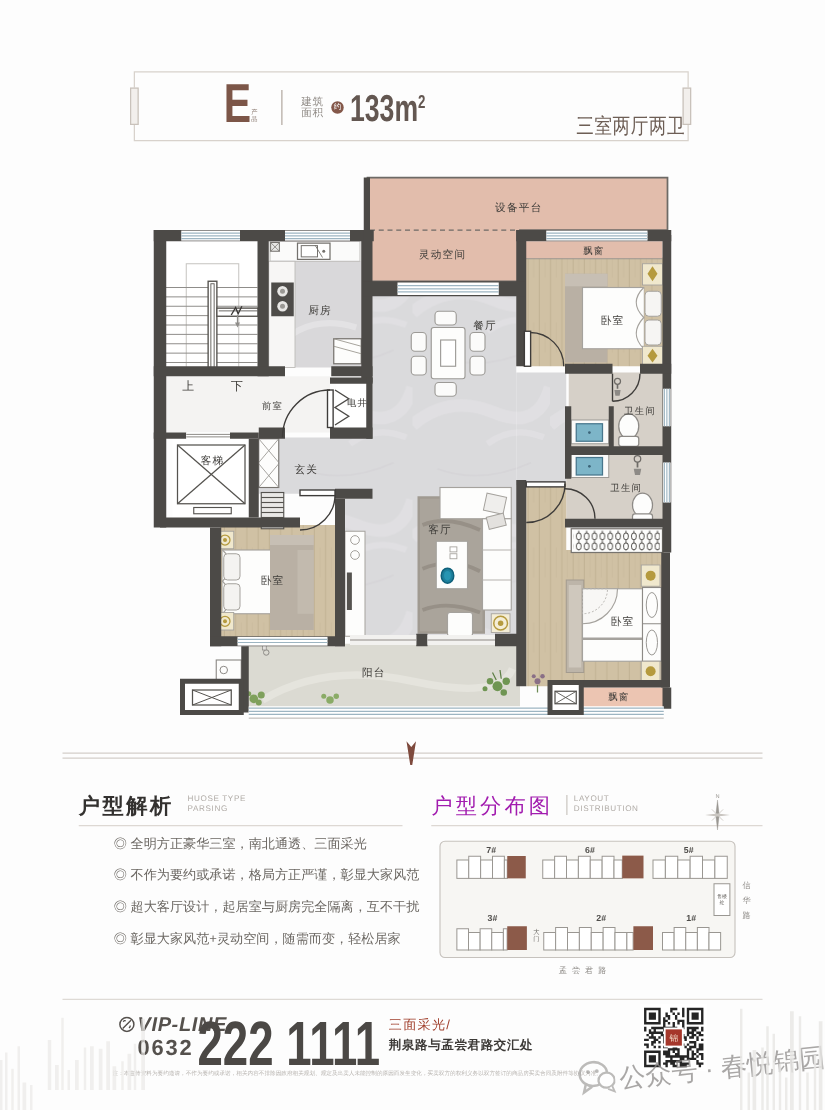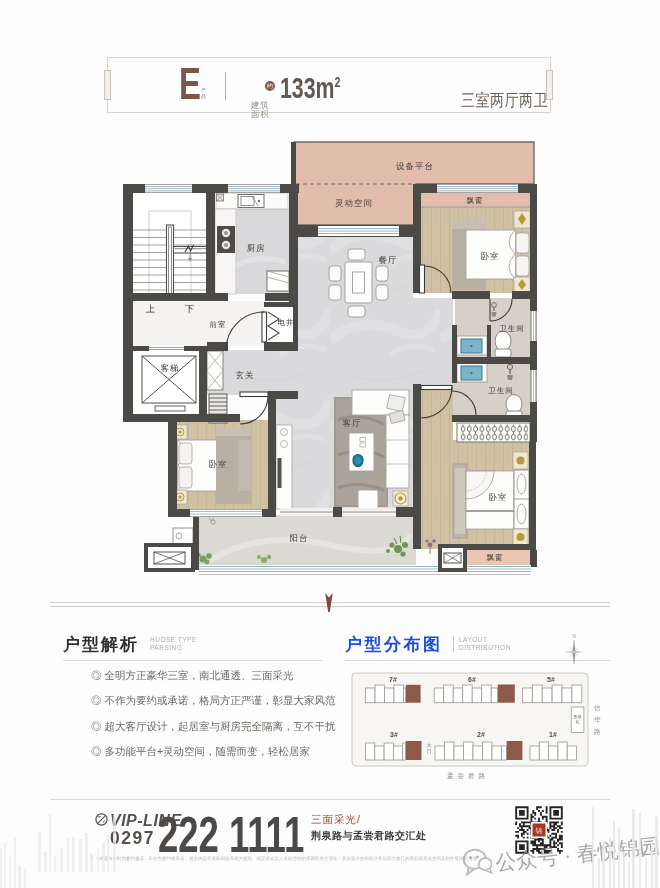--- a/index.html
+++ b/index.html
@@ -14,21 +14,21 @@
 <div class="abs" style="left:104px;top:70px;width:5px;height:28px;border:1px solid #c9c2bb;background:#f2efec;"></div>
 
 <div class="abs" style="left:546px;top:70px;width:5px;height:28px;border:1px solid #c9c2bb;background:#f2efec;"></div>
 
 <div class="abs" style="left:179px;top:59px;font-size:40px;font-weight:bold;color:#7c5648;transform:scale(.82,1.1);transform-origin:0 0;">E</div>
 
 <div class="abs" style="left:201px;top:87px;font-size:5px;color:#8a7a70;line-height:6px;">产<br>品</div>
 
 <div class="abs" style="left:225px;top:72px;width:1px;height:28px;background:#b4aaa2;"></div>
 
-<div class="abs" style="left:251px;top:77px;font-size:8.5px;color:#8f8a85;line-height:8.5px;letter-spacing:.5px;margin-top:24px;">建筑<br>面积</div>
+<div class="abs" style="left:241px;top:77px;font-size:8.5px;color:#8f8a85;line-height:8.5px;letter-spacing:.5px;">建筑<br>面积</div>
 
 <div class="abs" style="left:265px;top:81px;width:10px;height:10px;border-radius:50%;background:#84584a;color:#fff;font-size:6px;text-align:center;line-height:10px;">约</div>
 
 <div class="abs" style="left:280px;top:71px;font-size:30px;font-weight:bold;color:#635751;transform:scaleX(.71);transform-origin:0 0;">133m<span style="font-size:15px;vertical-align:11px;">2</span></div>
 
 <div class="abs" style="left:461px;top:89px;font-size:17px;color:#6d5e55;letter-spacing:.5px;transform:scaleX(.83);transform-origin:0 0;">三室两厅两卫</div>
 
 <svg class="abs" style="left:0;top:0;" width="660" height="888" viewBox="0 0 660 888">
 <defs>
 <pattern id="wood" width="9" height="60" patternUnits="userSpaceOnUse">
@@ -657,24 +657,24 @@
 <div class="abs" style="left:63px;top:633px;font-size:17px;font-weight:bold;color:#33312f;letter-spacing:2px;">户型解析</div>
 
 <div class="abs" style="left:150px;top:636px;font-size:6.5px;color:#b0aba6;line-height:8px;letter-spacing:.5px;">HUOSE TYPE<br>PARSING</div>
 
 <div class="abs" style="left:63px;top:660px;width:259px;height:1px;background:#ddd8d3;"></div>
 
 <div class="abs" style="left:63px;top:663px;font-size:10.5px;color:#6b6762;line-height:25.3px;margin-left:28px;">
 <div>◎ 全明方正豪华三室，南北通透、三面采光</div>
 <div>◎ 不作为要约或承诺，格局方正严谨，彰显大家风范</div>
 <div>◎ 超大客厅设计，起居室与厨房完全隔离，互不干扰</div>
-<div>◎ 多功能平台+灵动空间，随需而变，轻松居家</div>
+<div>◎ 彰显大家风范+灵动空间，随需而变，轻松居家</div>
 </div>
 
-<div class="abs" style="left:345px;top:633px;font-size:17px;font-weight:bold;color:#1d4ed8;letter-spacing:2.5px;">户型分布图</div>
+<div class="abs" style="left:345px;top:633px;font-size:17px;font-weight:normal;color:#a21caf;letter-spacing:2.5px;">户型分布图</div>
 
 <div class="abs" style="left:453px;top:636px;width:1px;height:16px;background:#ccc7c2;"></div>
 
 <div class="abs" style="left:459px;top:636px;font-size:6.5px;color:#b0aba6;line-height:8px;letter-spacing:.5px;">LAYOUT<br>DISTRIBUTION</div>
 
 <div class="abs" style="left:345px;top:660px;width:265px;height:1px;background:#ddd8d3;"></div>
 
 <svg class="abs" style="left:340px;top:625px;" width="280" height="165" viewBox="0 0 280 165">
 
 <g>
@@ -805,21 +805,21 @@
 </svg>
 
 <div class="abs" style="left:50px;top:799px;width:560px;height:1px;background:#dedad5;"></div>
 
 <svg class="abs" style="left:95px;top:813px;" width="13" height="13" viewBox="0 0 13 13">
     <circle cx="6.5" cy="6.5" r="5.6" fill="none" stroke="#55514d" stroke-width="1.2"></circle>
     <path d="M3.2,9.8 L9.8,3.2 M3.6,4.4 q1,-1.4 2,-0.6 M8.2,9.4 q1.4,-1 0.8,-2" stroke="#55514d" stroke-width="1.1" fill="none"></path>
   </svg>
 <div class="abs" style="left:110px;top:812px;font-size:16px;font-style:italic;font-weight:bold;color:#55514d;letter-spacing:.5px;">VIP-LINE</div>
 
-<div class="abs" style="left:110px;top:828px;font-size:17.5px;font-weight:bold;color:#55514d;letter-spacing:1.5px;">0297</div>
+<div class="abs" style="left:110px;top:828px;font-size:17.5px;font-weight:bold;color:#55514d;letter-spacing:1.5px;">0632</div>
 
 <div class="abs" style="left:158px;top:806px;font-size:50px;font-weight:bold;color:#4b4845;transform:scaleX(.73);transform-origin:0 0;">222 1111</div>
 
 <div class="abs" style="left:311px;top:813px;font-size:10.5px;color:#a03f2c;letter-spacing:1px;">三面采光/</div>
 
 <div class="abs" style="left:311px;top:829px;font-size:10px;font-weight:bold;color:#3d3a37;letter-spacing:.5px;">荆泉路与孟尝君路交汇处</div>
 
 <svg class="abs" style="left:90px;top:853px;" width="420" height="10" viewBox="0 0 420 10">
 <text x="0" y="7" font-size="4.5" fill="#b8b4b0">注：本宣传资料为要约邀请，不作为要约或承诺，相关内容不排除因政府相关规划、规定及出卖人未能控制的原因而发生变化，买卖双方的权利义务以双方签订的商品房买卖合同及附件等协议为准。</text>
 </svg>

